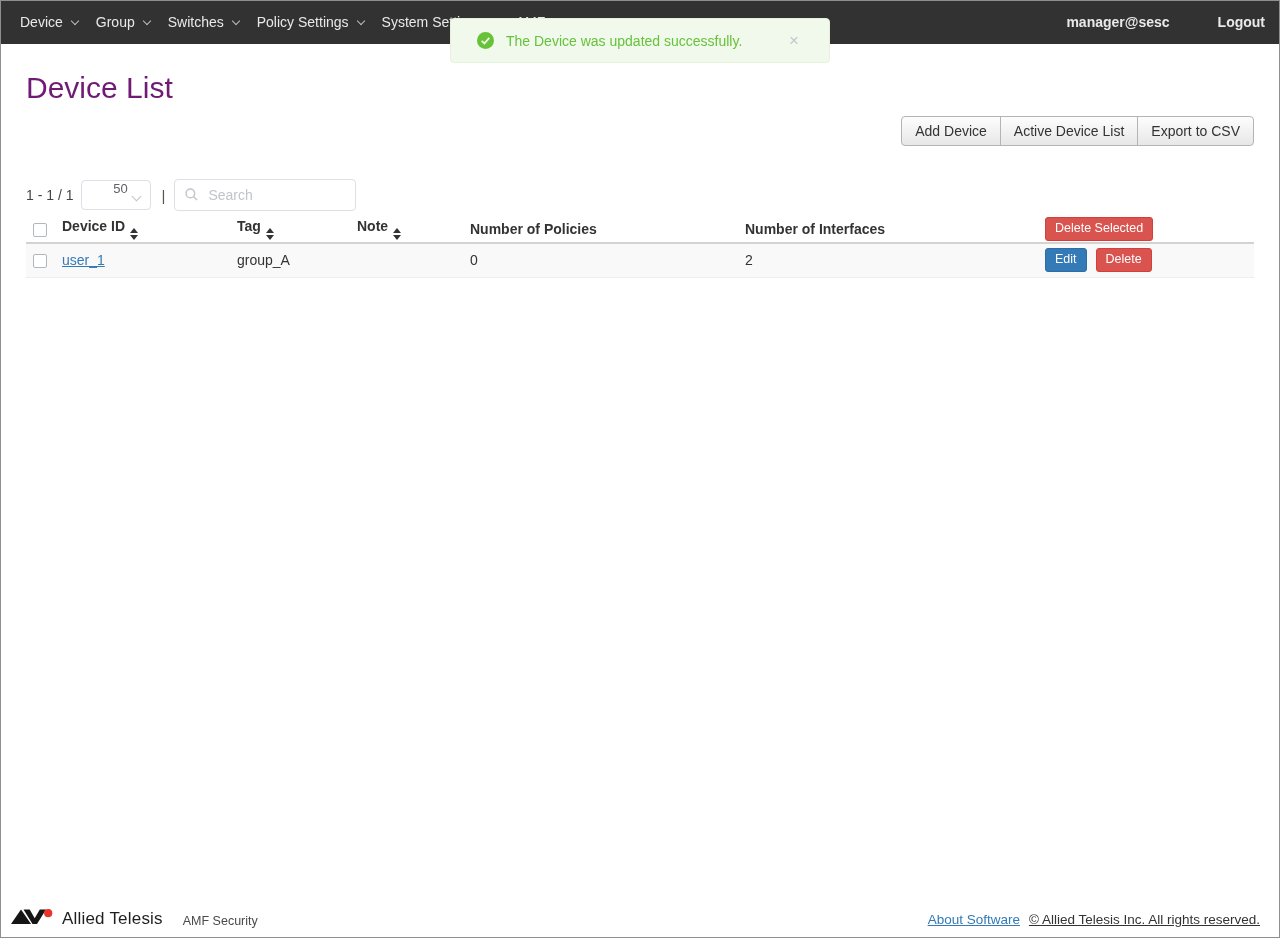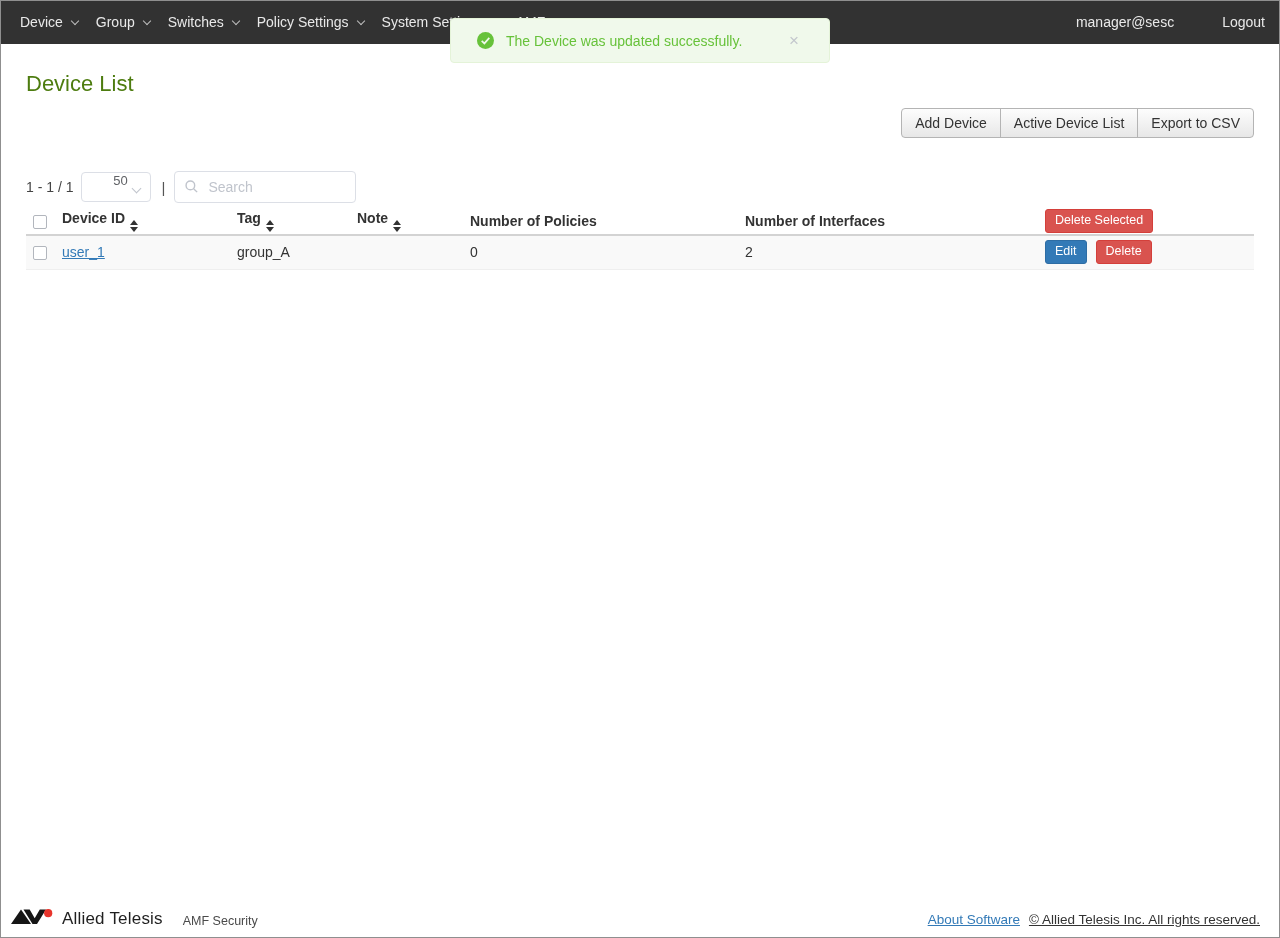--- a/index.html
+++ b/index.html
@@ -8,34 +8,34 @@
 
   .viewport { position:relative; width:1280px; height:938px; background:#fff; overflow:hidden; }
   .viewport::after { content:""; position:absolute; inset:0; border:1px solid #8f8f8f; pointer-events:none; z-index:99; }
 
   
   .navbar { height:44px; background:#323232; display:flex; align-items:center; padding:0 15px 0 20px; font-size:14px; }
   .nav-left { display:flex; align-items:center; column-gap:18px; }
   .nav-item { display:flex; align-items:center; color:#e9e9e9; cursor:pointer; white-space:nowrap; }
   .chev { width:6px; height:6px; border-right:1.5px solid #bdbdbd; border-bottom:1.5px solid #bdbdbd;
           transform:rotate(45deg); display:inline-block; margin-left:9px; margin-top:-3px; }
-  .nav-right { margin-left:auto; display:flex; align-items:center; gap:48px; color:#e9e9e9; }
+  .nav-right { margin-left:auto; display:flex; align-items:center; gap:48px; color:#e9e9e9;font-weight:bold; }
   .nav-logout { cursor:pointer; }
 
   
   .toast { position:absolute; left:450px; top:18px; width:380px; height:45px; background:#f0f9eb;
            border:1px solid #e4f3d8; border-radius:4px; display:flex; align-items:center;
            padding:0 30px 0 26px; z-index:20; }
   .toast-icon { flex:0 0 auto; display:flex; }
   .toast-msg { color:#67c23a; font-size:14px; margin-left:12px; white-space:nowrap; }
   .toast-close { margin-left:auto; color:#c3c7cd; font-size:17px; line-height:1; cursor:pointer; }
 
   
   .content { padding:0 26px; }
-  .page-title { margin:27px 0 0; font-size:22px; font-weight:400; color:#4d7c0f; }
+  .page-title { margin:27px 0 0; font-size:30px; font-weight:400; color:#701a75; }
 
   .toolbar-row { display:flex; justify-content:flex-end; margin-top:11px; }
   .btn-group { display:inline-flex; }
   .btn-default { background:linear-gradient(#fdfdfd,#e7e7e7); border:1px solid #b4b4b4; color:#333;
                  font-size:14px; height:30px; line-height:28px; padding:0 13px; margin-left:-1px;
                  font-family:inherit; cursor:pointer;text-align:center; }
   .btn-group .btn-default:first-child { border-radius:4px 0 0 4px; margin-left:0; }
   .btn-group .btn-default:last-child { border-radius:0 4px 4px 0; }
 
   .controls-row { display:flex; align-items:center; margin-top:33px; }

